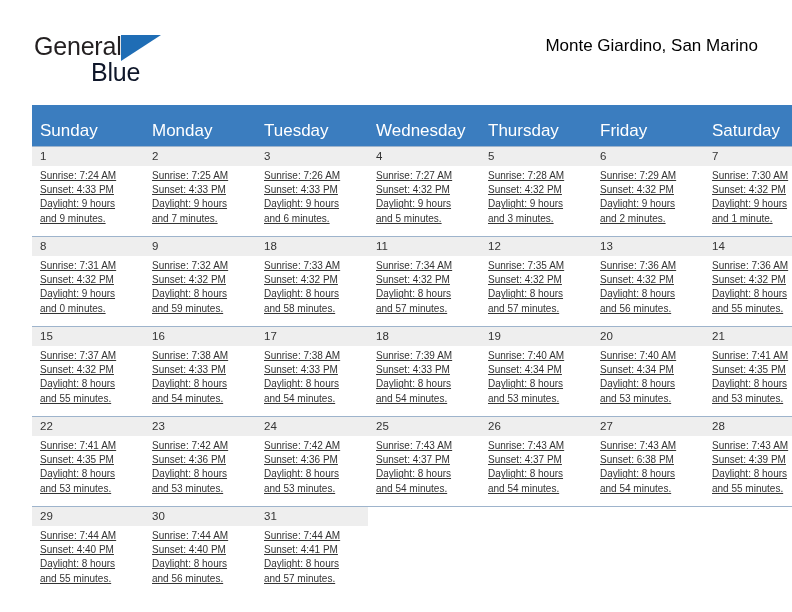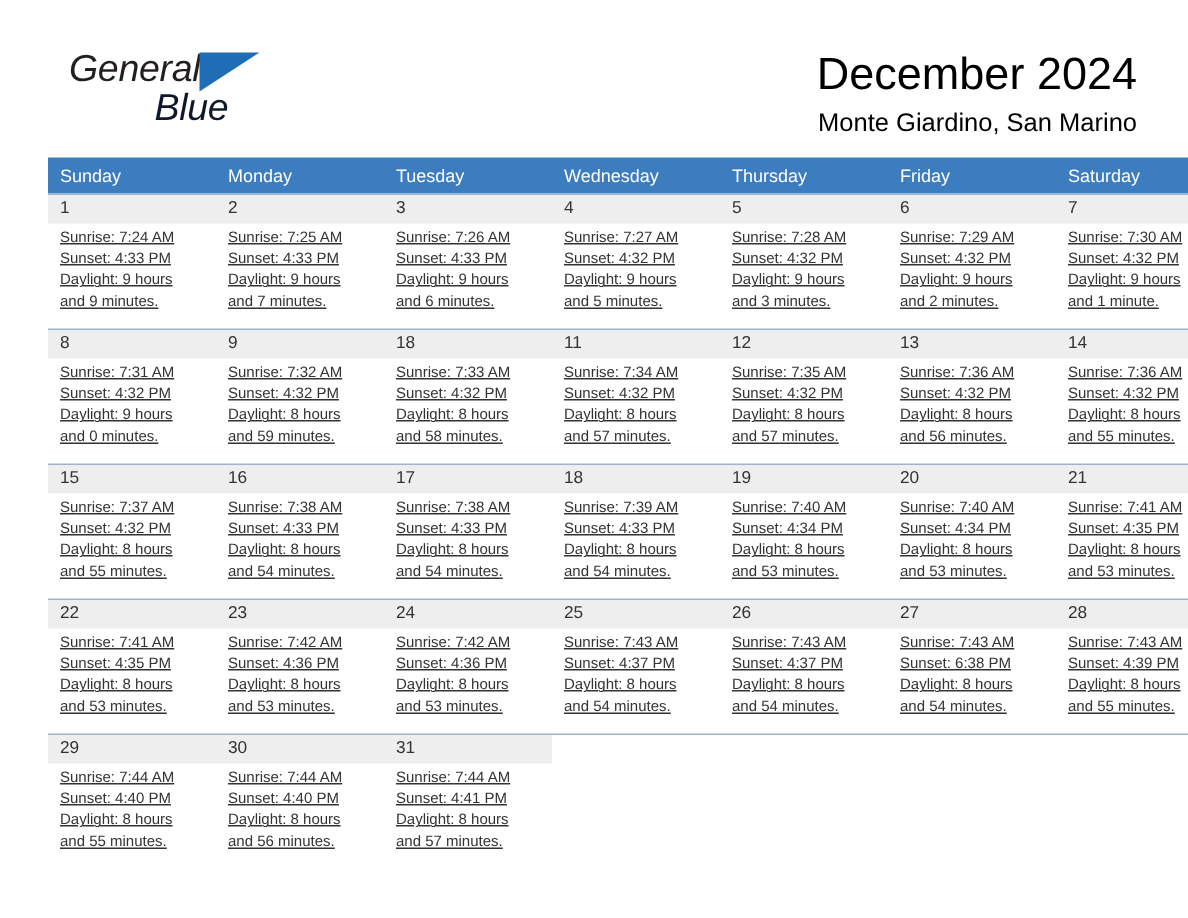--- a/index.html
+++ b/index.html
@@ -25,25 +25,24 @@
   
   .header {
     position: absolute;
     left: 34px;
     top: 32px;
     right: 34px;
     height: 62px;
   }
   .logo {
     position: absolute;
-    left: 12px;
+    left: 0;
     top: 0;
     width: 200px;
     height: 58px;
-    font-style: italic;
   }
   .logo-general {
     position: absolute;
     left: 0;
     top: 0;
     font-size: 25px;
     line-height: 28px;
     color: #231f20;
     letter-spacing: -0.2px;
     font-family: "Liberation Sans", sans-serif;
@@ -94,24 +93,24 @@
     position: absolute;
     left: 32px;
     top: 105px;
     width: 728px;
     border-collapse: collapse;
     table-layout: fixed;
   }
   .calendar th {
     background: #3b7dbf;
     color: #ffffff;
-    font-size: 12px;
+    font-size: 17px;
     font-weight: normal;
     text-align: left;
-    padding: 5px 0 5px 8px;
+    padding: 16px 0 5px 8px;
     height: 11px;
     border: none;
     width: 104px;
   }
   .calendar td {
     vertical-align: top;
     padding: 0;
     border: none;
     width: 104px;
     height: 90px;
@@ -151,21 +150,20 @@
 
   <div class="header">
 
     <div class="logo">
       <span class="logo-general">General</span>
       <span class="logo-triangle"></span>
       <span class="logo-blue">Blue</span>
     </div>
 
     <div class="title-block">
-      <h1 class="cal-title">December 2024</h1>
       <p class="cal-subtitle">Monte Giardino, San Marino</p>
     </div>
 
   </div>
 
   <table class="calendar">
     <thead>
       <tr>
         <th>Sunday</th>
         <th>Monday</th>

